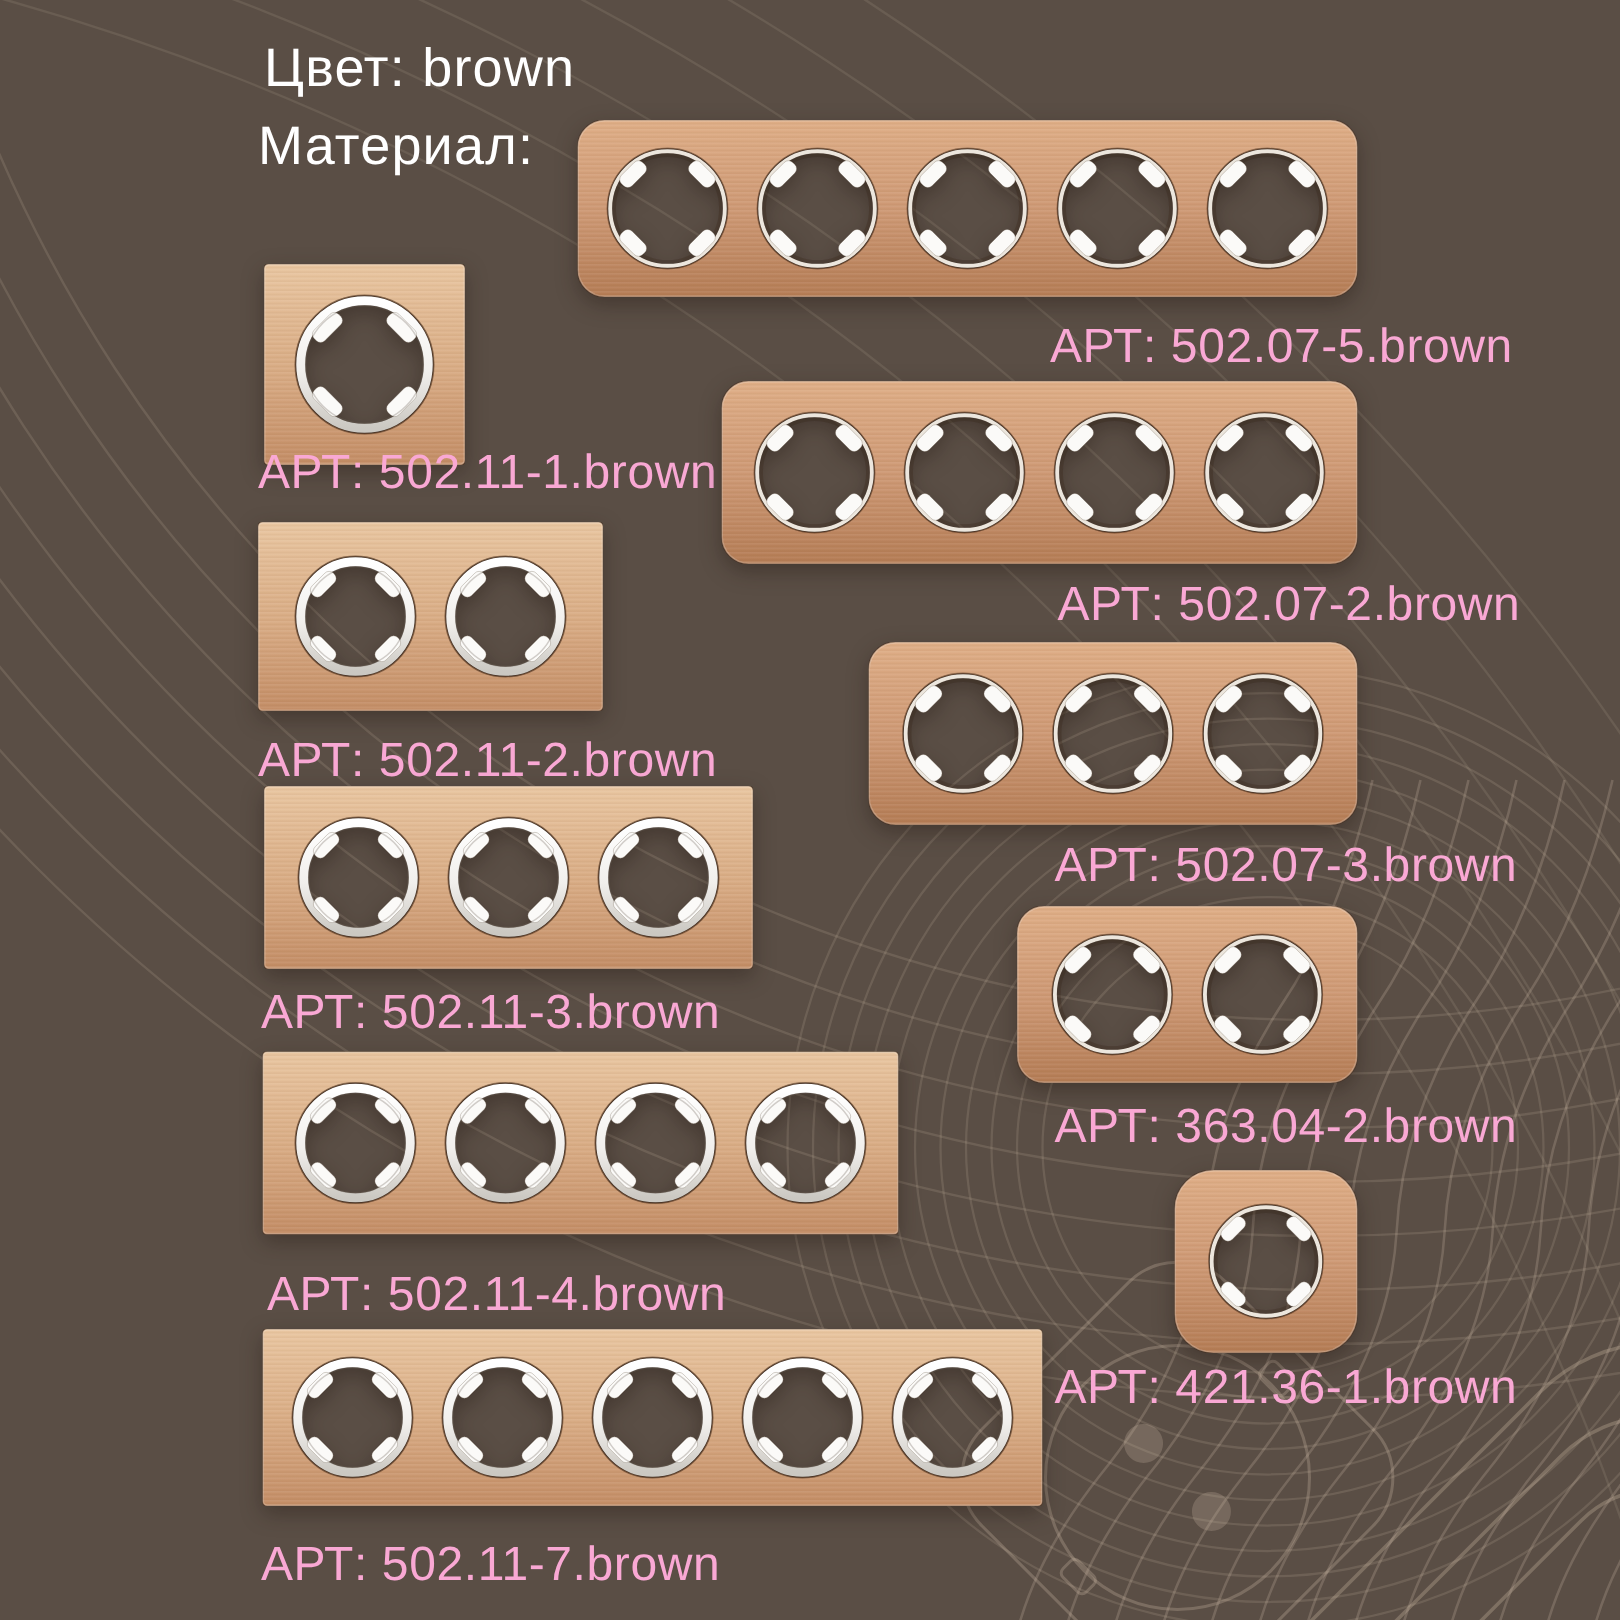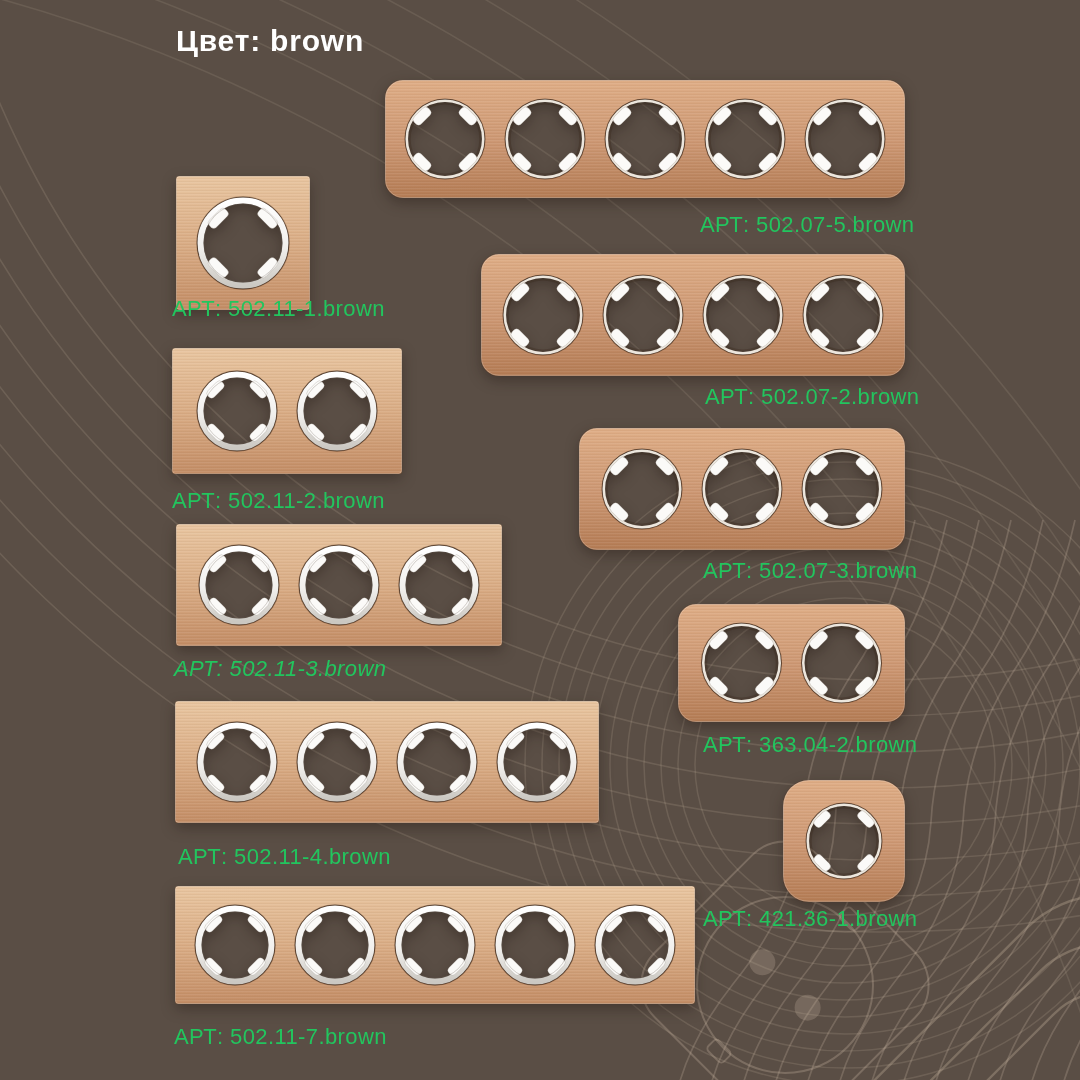--- a/index.html
+++ b/index.html
@@ -3,25 +3,25 @@
 <meta charset="utf-8">
 <style>
   html,body{margin:0;padding:0;background:#3e352f;}
   #stage{
     position:relative;width:1080px;height:1080px;overflow:hidden;
     background:#5a4e45;
     font-family:"Liberation Sans","DejaVu Sans",sans-serif;
   }
   #bg{position:absolute;left:0;top:0;width:1080px;height:1080px;}
   .hdr{
-    position:absolute;color:#ffffff;font-size:30px;font-weight:700;
+    position:absolute;color:#ffffff;font-size:36px;font-weight:400;
     letter-spacing:0.8px;white-space:nowrap;
   }
   .art-label{
-    position:absolute;color:#22c55e;font-size:22px;font-weight:400;
+    position:absolute;color:#f9a8d4;font-size:32px;font-weight:400;
     letter-spacing:0.4px;white-space:nowrap;
   }
   .product{position:absolute;}
   .frame-svg{display:block;filter:drop-shadow(0 5px 7px rgba(25,15,8,0.35));}
 </style>
 </head>
 <body>
 
 <div id="stage">
 
@@ -98,20 +98,21 @@
       <stop offset="1" stop-color="#cbc8c2"></stop>
     </linearGradient>
     <pattern id="brushH" width="5" height="3" patternUnits="userSpaceOnUse">
       <rect y="0" width="5" height="1" fill="rgba(255,255,255,0.06)"></rect>
       <rect y="2" width="5" height="0.9" fill="rgba(90,50,25,0.055)"></rect>
     </pattern>
   </defs>
     </svg>
 
   <div class="hdr" style="left:176px;top:24px">Цвет: brown</div>
+  <div class="hdr" style="left:172px;top:76px">Материал:</div>
 
   <div id="products">
       <div class="product" style="left: 176px; top: 176px;">
         <svg class="frame-svg" width="134" height="134" viewBox="0 0 134 134" xmlns="http://www.w3.org/2000/svg">
     <path d="M 3 0 H 131 A 3 3 0 0 1 134 3 V 131 A 3 3 0 0 1 131 134 H 3 A 3 3 0 0 1 0 131 V 3 A 3 3 0 0 1 3 0 Z M 113 67 A 46 46 0 1 0 21 67 A 46 46 0 1 0 113 67 Z" fill="url(#copper-left)" fill-rule="evenodd"></path>
     <path d="M 3 0 H 131 A 3 3 0 0 1 134 3 V 131 A 3 3 0 0 1 131 134 H 3 A 3 3 0 0 1 0 131 V 3 A 3 3 0 0 1 3 0 Z M 113 67 A 46 46 0 1 0 21 67 A 46 46 0 1 0 113 67 Z" fill="url(#brushH)" fill-rule="evenodd"></path>
     <path d="M 3 0 H 131 A 3 3 0 0 1 134 3 V 131 A 3 3 0 0 1 131 134 H 3 A 3 3 0 0 1 0 131 V 3 A 3 3 0 0 1 3 0 Z M 113 67 A 46 46 0 1 0 21 67 A 46 46 0 1 0 113 67 Z" fill="none" stroke="rgba(60,35,18,0.35)" stroke-width="1"></path>
     <path d="M 3 0 H 131 A 3 3 0 0 1 134 3 V 131 A 3 3 0 0 1 131 134 H 3 A 3 3 0 0 1 0 131 V 3 A 3 3 0 0 1 3 0 Z" fill="none" stroke="rgba(255,255,255,0.22)" stroke-width="1" transform="translate(0.5 0.5) scale(0.9925373134328358 0.9925373134328358)"></path>
     <circle cx="67" cy="67" r="46" fill="none" stroke="rgba(55,32,15,0.38)" stroke-width="1.4"></circle>
       <circle cx="67" cy="67" r="42.5" fill="none" stroke="url(#silverV)" stroke-width="6"></circle>
@@ -168,21 +169,21 @@
       <circle cx="163" cy="61" r="33.2" fill="none" stroke="rgba(110,100,90,0.30)" stroke-width="1"></circle>
           <circle cx="263" cy="61" r="40" fill="none" stroke="rgba(55,32,15,0.38)" stroke-width="1.4"></circle>
       <circle cx="263" cy="61" r="36.5" fill="none" stroke="url(#silverV)" stroke-width="6"></circle>
       <rect x="-10" y="-4.5" width="20" height="9" rx="4" fill="#fbfaf8" stroke="rgba(120,110,95,0.35)" stroke-width="0.6" transform="translate(284.5 82.5) rotate(135)"></rect>
           <rect x="-10" y="-4.5" width="20" height="9" rx="4" fill="#fbfaf8" stroke="rgba(120,110,95,0.35)" stroke-width="0.6" transform="translate(241.5 82.5) rotate(225)"></rect>
           <rect x="-10" y="-4.5" width="20" height="9" rx="4" fill="#fbfaf8" stroke="rgba(120,110,95,0.35)" stroke-width="0.6" transform="translate(241.5 39.5) rotate(315)"></rect>
           <rect x="-10" y="-4.5" width="20" height="9" rx="4" fill="#fbfaf8" stroke="rgba(120,110,95,0.35)" stroke-width="0.6" transform="translate(284.5 39.5) rotate(405)"></rect>
       <circle cx="263" cy="61" r="33.2" fill="none" stroke="rgba(110,100,90,0.30)" stroke-width="1"></circle>
   </svg>
       </div>
-      <div class="art-label" style="left: 174px; top: 656px; font-style: italic;">АРТ: 502.11-3.brown</div>
+      <div class="art-label" style="left: 174px; top: 656px;">АРТ: 502.11-3.brown</div>
       <div class="product" style="left: 175px; top: 701px;">
         <svg class="frame-svg" width="424" height="122" viewBox="0 0 424 122" xmlns="http://www.w3.org/2000/svg">
     <path d="M 3 0 H 421 A 3 3 0 0 1 424 3 V 119 A 3 3 0 0 1 421 122 H 3 A 3 3 0 0 1 0 119 V 3 A 3 3 0 0 1 3 0 Z M 102 61 A 40 40 0 1 0 22 61 A 40 40 0 1 0 102 61 Z M 202 61 A 40 40 0 1 0 122 61 A 40 40 0 1 0 202 61 Z M 302 61 A 40 40 0 1 0 222 61 A 40 40 0 1 0 302 61 Z M 402 61 A 40 40 0 1 0 322 61 A 40 40 0 1 0 402 61 Z" fill="url(#copper-left)" fill-rule="evenodd"></path>
     <path d="M 3 0 H 421 A 3 3 0 0 1 424 3 V 119 A 3 3 0 0 1 421 122 H 3 A 3 3 0 0 1 0 119 V 3 A 3 3 0 0 1 3 0 Z M 102 61 A 40 40 0 1 0 22 61 A 40 40 0 1 0 102 61 Z M 202 61 A 40 40 0 1 0 122 61 A 40 40 0 1 0 202 61 Z M 302 61 A 40 40 0 1 0 222 61 A 40 40 0 1 0 302 61 Z M 402 61 A 40 40 0 1 0 322 61 A 40 40 0 1 0 402 61 Z" fill="url(#brushH)" fill-rule="evenodd"></path>
     <path d="M 3 0 H 421 A 3 3 0 0 1 424 3 V 119 A 3 3 0 0 1 421 122 H 3 A 3 3 0 0 1 0 119 V 3 A 3 3 0 0 1 3 0 Z M 102 61 A 40 40 0 1 0 22 61 A 40 40 0 1 0 102 61 Z M 202 61 A 40 40 0 1 0 122 61 A 40 40 0 1 0 202 61 Z M 302 61 A 40 40 0 1 0 222 61 A 40 40 0 1 0 302 61 Z M 402 61 A 40 40 0 1 0 322 61 A 40 40 0 1 0 402 61 Z" fill="none" stroke="rgba(60,35,18,0.35)" stroke-width="1"></path>
     <path d="M 3 0 H 421 A 3 3 0 0 1 424 3 V 119 A 3 3 0 0 1 421 122 H 3 A 3 3 0 0 1 0 119 V 3 A 3 3 0 0 1 3 0 Z" fill="none" stroke="rgba(255,255,255,0.22)" stroke-width="1" transform="translate(0.5 0.5) scale(0.9976415094339622 0.9918032786885246)"></path>
     <circle cx="62" cy="61" r="40" fill="none" stroke="rgba(55,32,15,0.38)" stroke-width="1.4"></circle>
       <circle cx="62" cy="61" r="36.5" fill="none" stroke="url(#silverV)" stroke-width="6"></circle>
       <rect x="-10" y="-4.5" width="20" height="9" rx="4" fill="#fbfaf8" stroke="rgba(120,110,95,0.35)" stroke-width="0.6" transform="translate(83.5 82.5) rotate(135)"></rect>
           <rect x="-10" y="-4.5" width="20" height="9" rx="4" fill="#fbfaf8" stroke="rgba(120,110,95,0.35)" stroke-width="0.6" transform="translate(40.5 82.5) rotate(225)"></rect>

